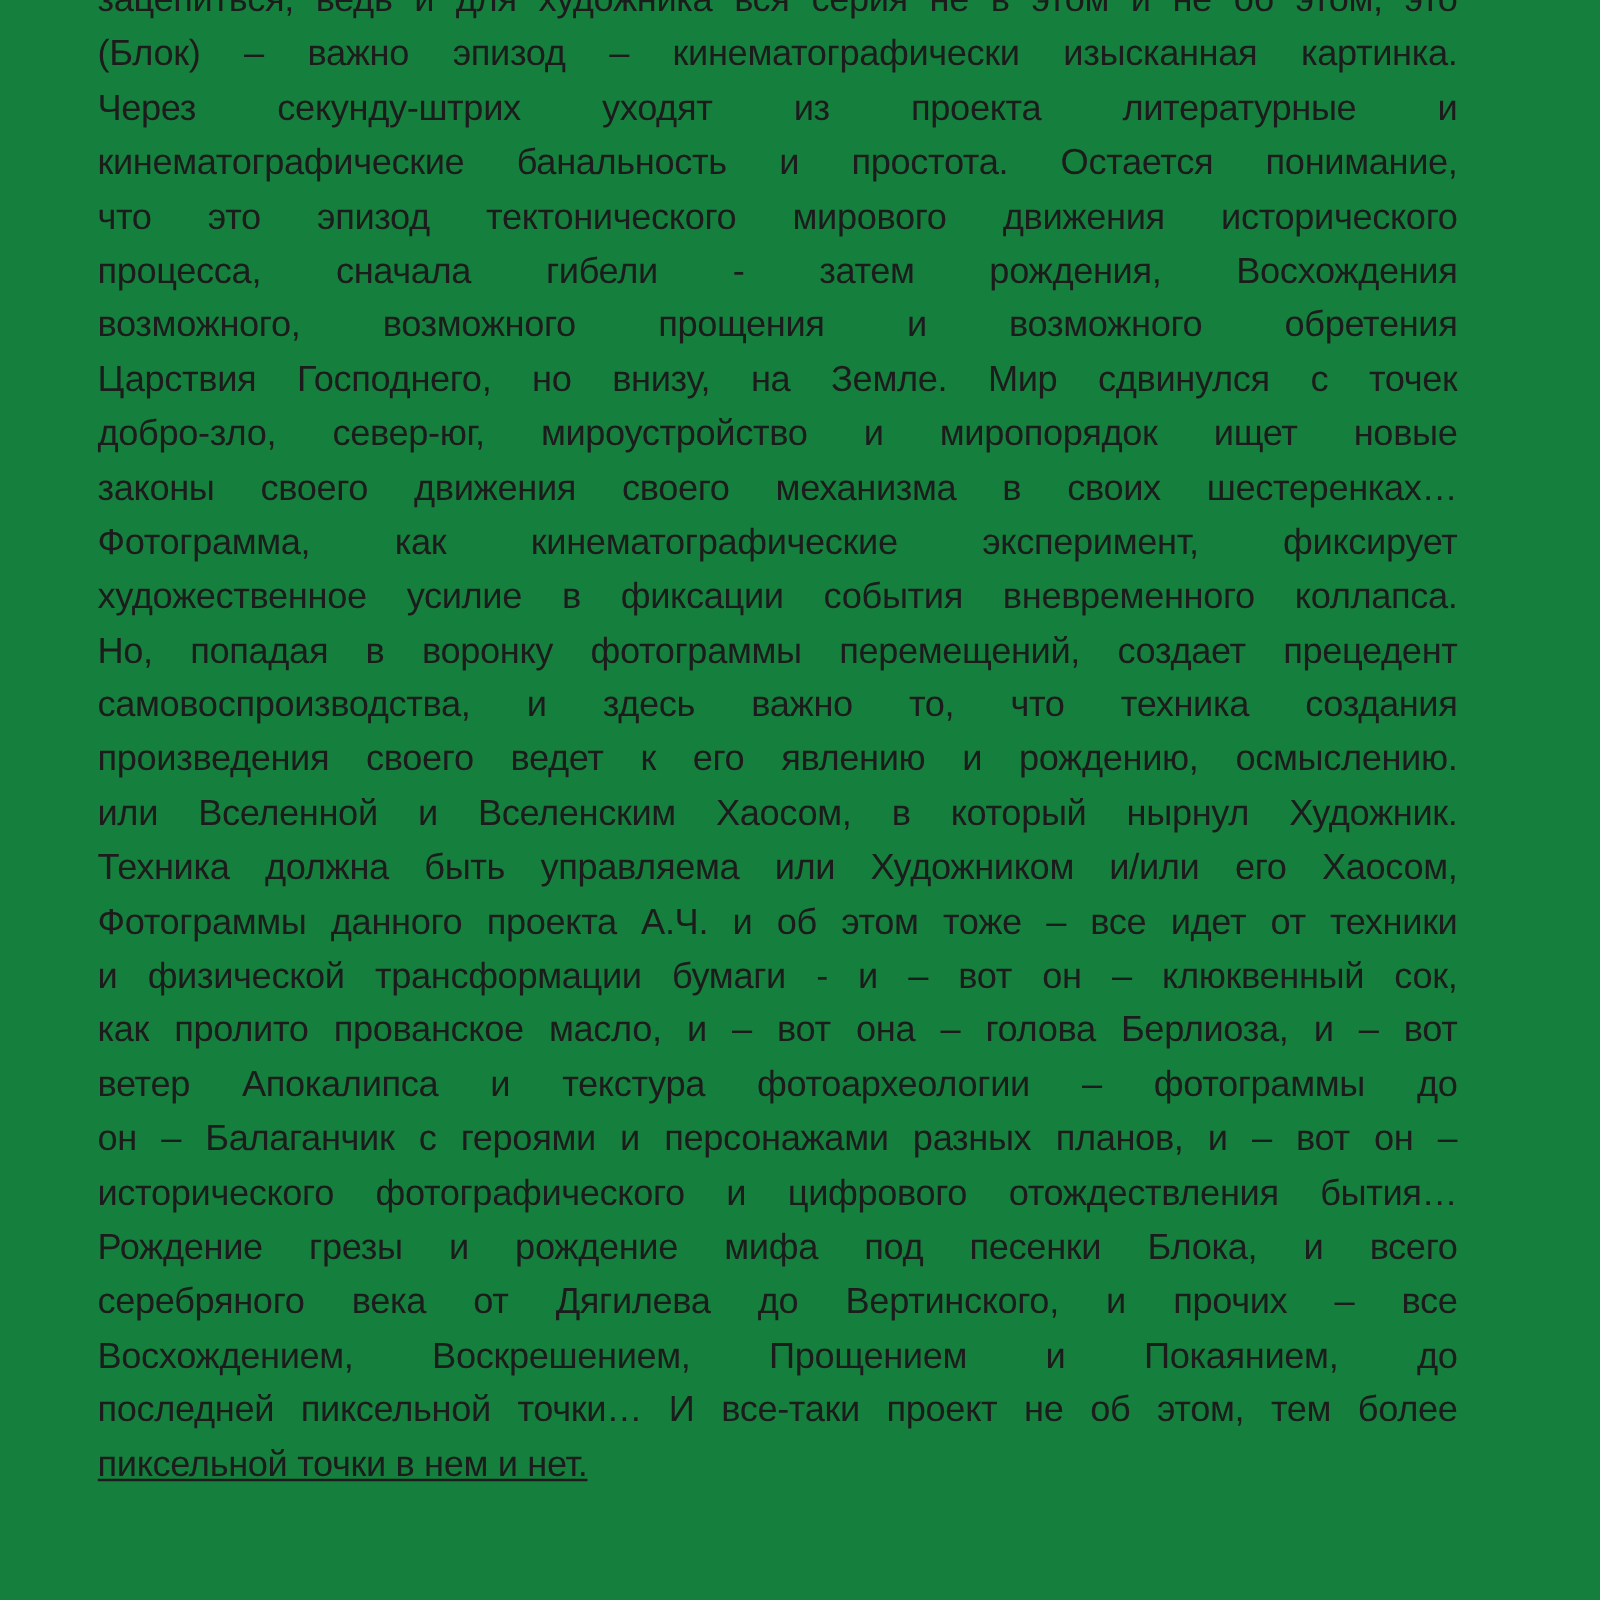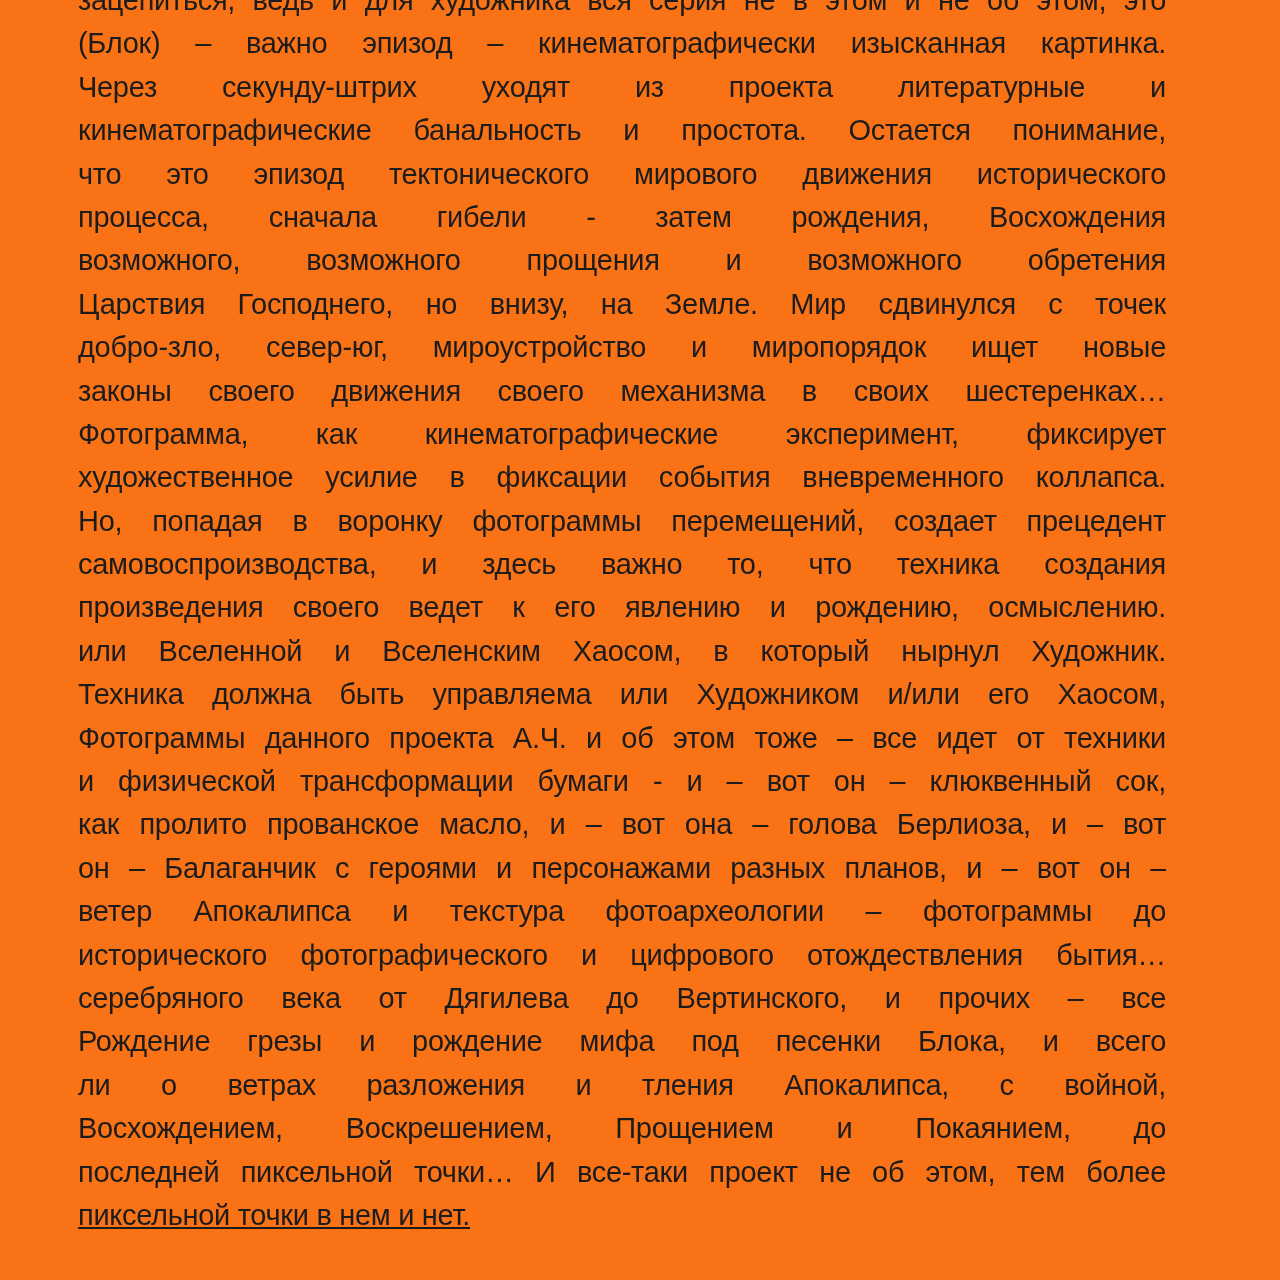--- a/index.html
+++ b/index.html
@@ -7,21 +7,21 @@
     padding: 0;
     width: 1280px;
     height: 1280px;
     overflow: hidden;
     background: #fbfbf9;
   }
   .page {
     position: relative;
     width: 1280px;
     height: 1280px;
-    background: #f97316;
+    background: #15803d;
     overflow: hidden;
   }
   .text-body {
     position: absolute;
     left: 78px;
     top: -21px;
     width: 1088px;
     font-family: "Liberation Sans", sans-serif;
     font-size: 29px;
     color: #1c1c1c;
@@ -59,23 +59,22 @@
     <span class="line">Фотограмма, как кинематографические эксперимент, фиксирует</span>
     <span class="line">художественное усилие в фиксации события вневременного коллапса.</span>
     <span class="line">Но, попадая в воронку фотограммы перемещений, создает прецедент</span>
     <span class="line">самовоспроизводства, и здесь важно то, что техника создания</span>
     <span class="line">произведения своего ведет к его явлению и рождению, осмыслению.</span>
     <span class="line">или Вселенной и Вселенским Хаосом, в который нырнул Художник.</span>
     <span class="line">Техника должна быть управляема или Художником и/или его Хаосом,</span>
     <span class="line">Фотограммы данного проекта А.Ч. и об этом тоже – все идет от техники</span>
     <span class="line">и физической трансформации бумаги - и – вот он – клюквенный сок,</span>
     <span class="line">как пролито прованское масло, и – вот она – голова Берлиоза, и – вот</span>
+    <span class="line">ветер Апокалипса и текстура фотоархеологии – фотограммы до</span>
     <span class="line">он – Балаганчик с героями и персонажами разных планов, и – вот он –</span>
-    <span class="line">ветер Апокалипса и текстура фотоархеологии – фотограммы до</span>
     <span class="line">исторического фотографического и цифрового отождествления бытия…</span>
+    <span class="line">Рождение грезы и рождение мифа под песенки Блока, и всего</span>
     <span class="line">серебряного века от Дягилева до Вертинского, и прочих – все</span>
-    <span class="line">Рождение грезы и рождение мифа под песенки Блока, и всего</span>
-    <span class="line">ли о ветрах разложения и тления Апокалипса, с войной,</span>
     <span class="line">Восхождением, Воскрешением, Прощением и Покаянием, до</span>
     <span class="line">последней пиксельной точки… И все-таки проект не об этом, тем более</span>
     <span class="line last">пиксельной точки в нем и нет.</span>
   </div>
 </div>
 
 </body></html>

